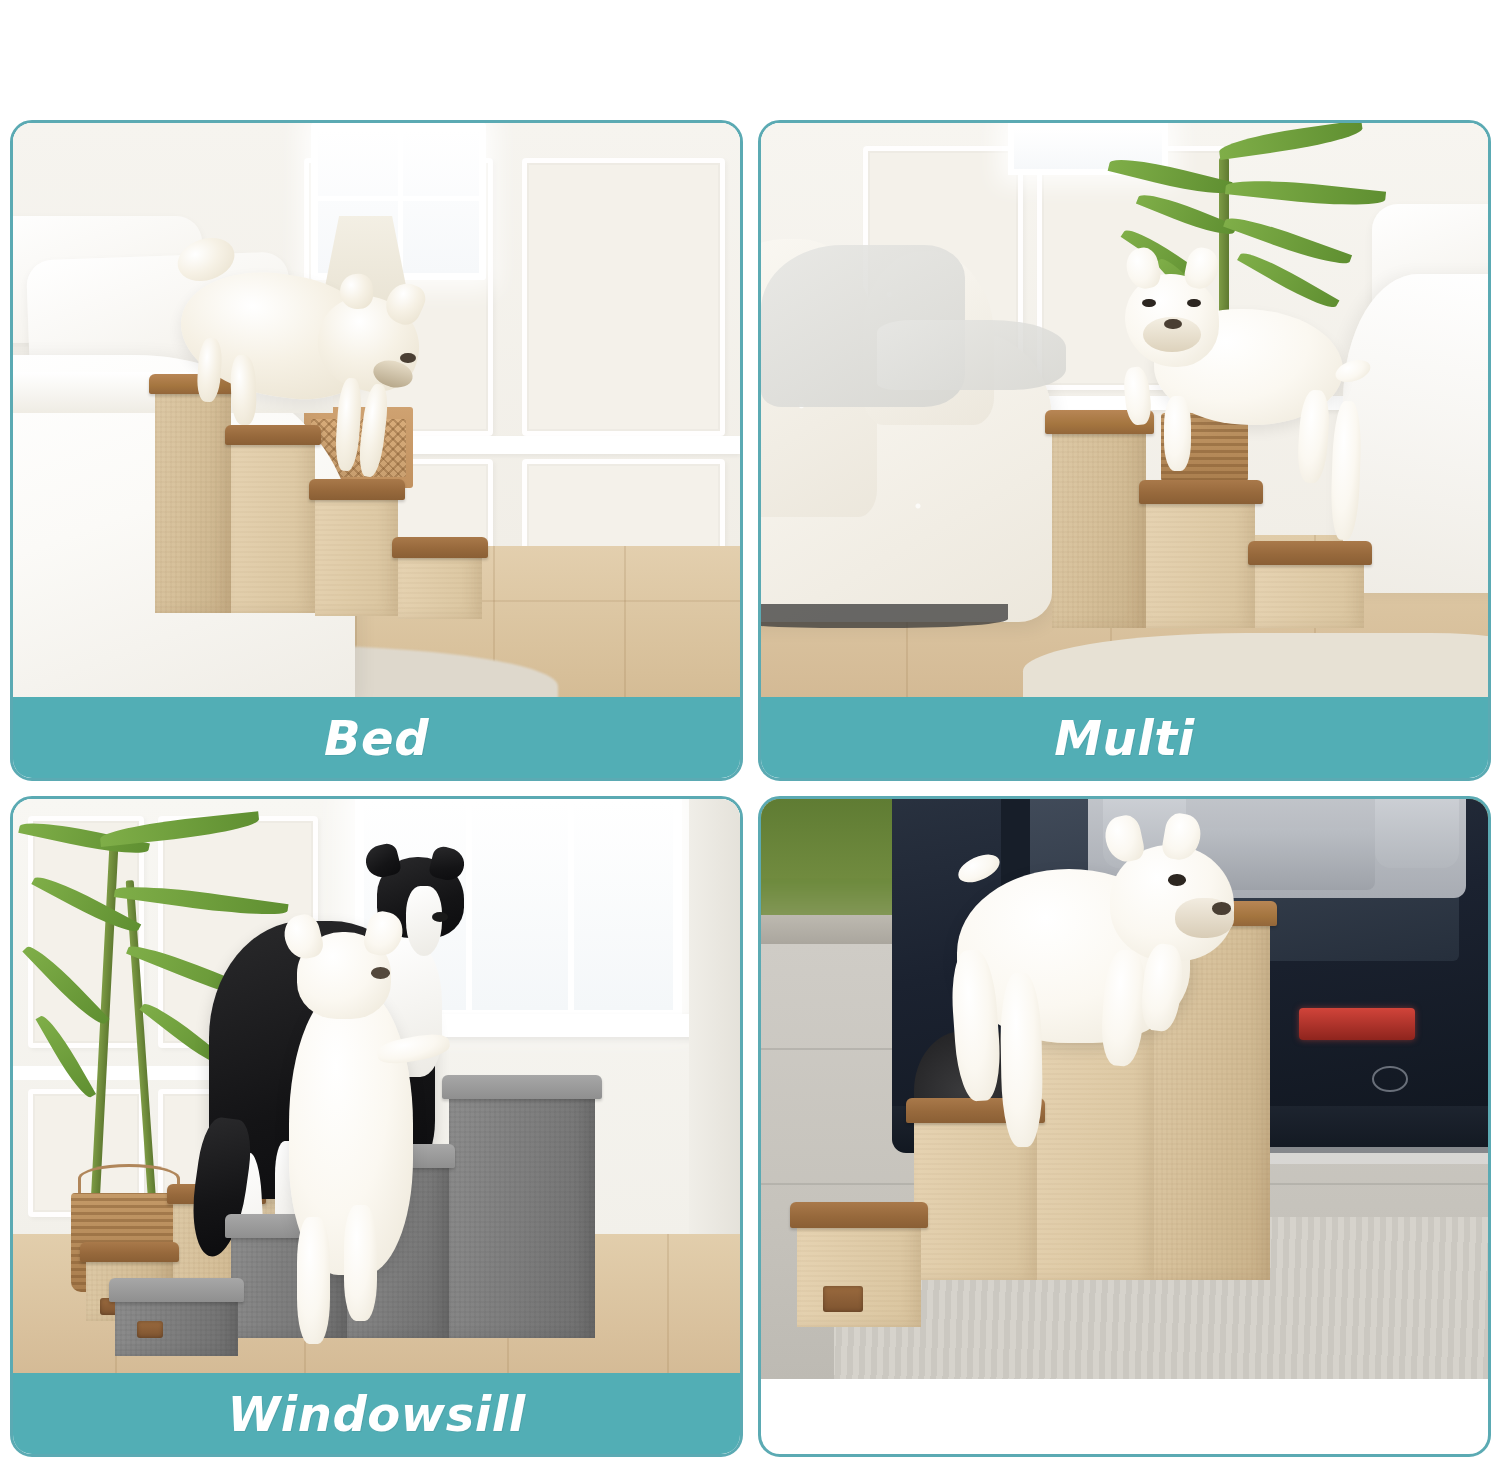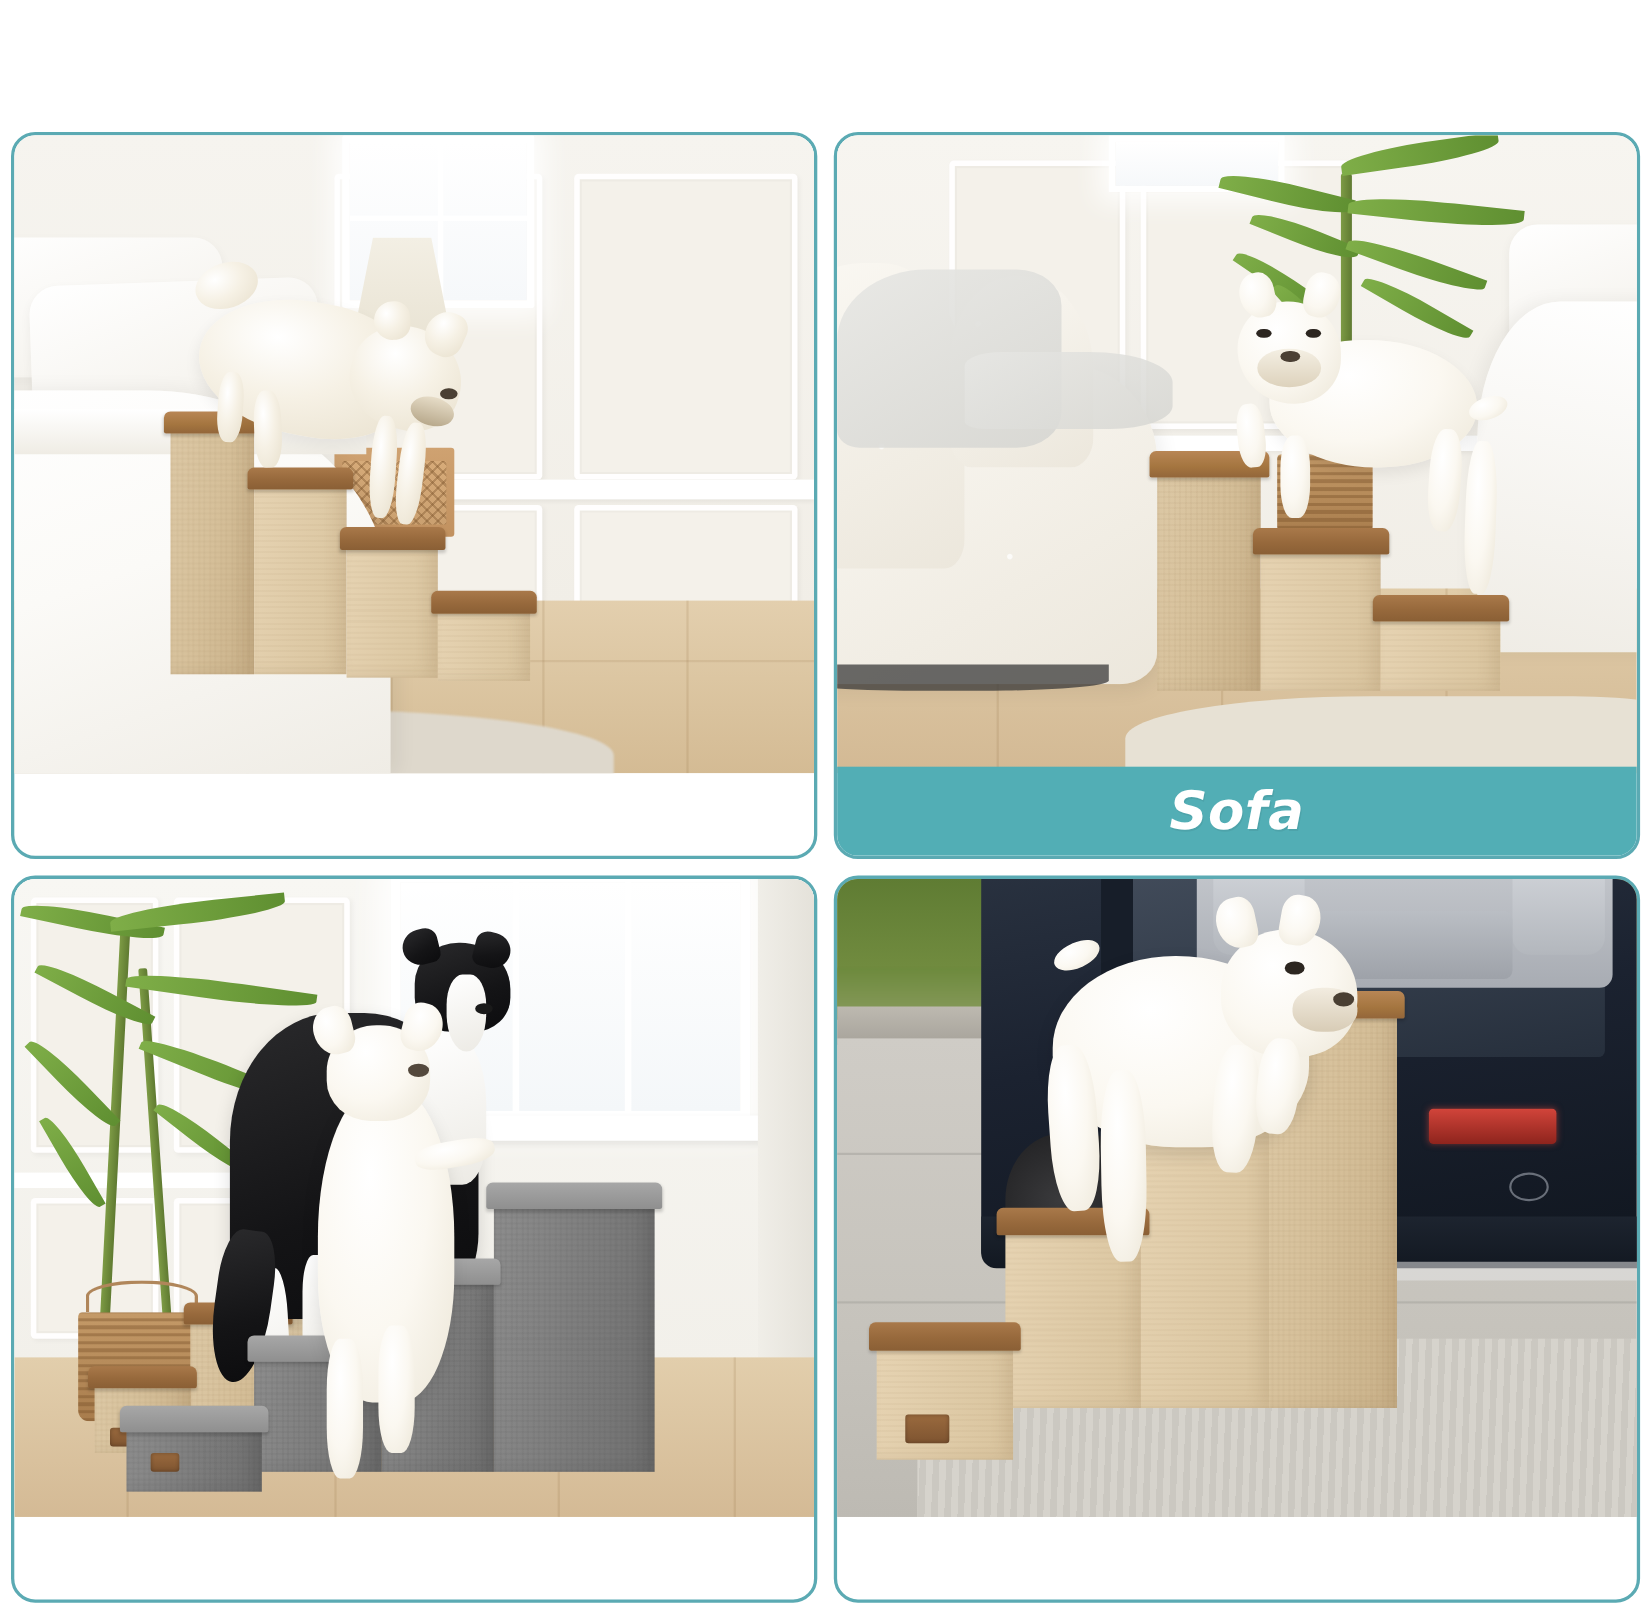--- a/index.html
+++ b/index.html
@@ -178,20 +178,23 @@
           <div class="abs" style="left:53.2%;top:39.6%;width:2.2%;height:1.8%;background:#4a3f33;border-radius:50%;"></div>
           <div class="abs dogbody" style="left:51.5%;top:27.6%;width:5%;height:7%;border-radius:60% 40% 45% 55%;transform:rotate(24deg);"></div>
           <div class="abs dogbody" style="left:45%;top:26%;width:4.6%;height:6%;border-radius:55% 45% 45% 55%;transform:rotate(-4deg);"></div>
           <div class="abs dogbody" style="left:22.5%;top:20%;width:8%;height:7%;border-radius:50%;transform:rotate(-18deg);"></div>
           <div class="abs dogbody" style="left:25.5%;top:37%;width:3.2%;height:11%;border-radius:40%;transform:rotate(4deg);"></div>
           <div class="abs dogbody" style="left:30%;top:40%;width:3.4%;height:12%;border-radius:40%;transform:rotate(-2deg);"></div>
           <div class="abs dogbody" style="left:44.5%;top:44%;width:3.2%;height:16%;border-radius:40%;transform:rotate(4deg);"></div>
           <div class="abs dogbody" style="left:48%;top:45%;width:3.2%;height:16%;border-radius:40%;transform:rotate(7deg);"></div>
         </div>
       </div>
+      <div class="label-bar">
+        <span class="label-txt">Bed</span>
+      </div>
     </div>
 
     <div class="card c1">
       <div class="photo">
         <div class="sc sofa-bg">
           <div class="abs" style="left:0;top:0;width:100%;height:72%;background:linear-gradient(180deg,#f7f5f0,#f1eee7);"></div>
           <div class="abs bed-panelmold" style="left:14%;top:4%;width:22%;height:42%;"></div>
           <div class="abs bed-panelmold" style="left:38%;top:4%;width:26%;height:42%;"></div>
           <div class="abs" style="left:0;top:47%;width:86%;height:2.4%;background:#fff;box-shadow:0 2px 4px rgba(0,0,0,.05);"></div>
           <div class="abs window-light" style="left:34%;top:0;width:22%;height:9%;border:6px solid #fff;"></div>
@@ -242,21 +245,21 @@
           <div class="abs dogbody w" style="left:50.4%;top:21.5%;width:4.4%;height:7%;border-radius:54% 46% 40% 60%;transform:rotate(-12deg);"></div>
           <div class="abs dogbody w" style="left:58.5%;top:21.5%;width:4.4%;height:7%;border-radius:46% 54% 60% 40%;transform:rotate(12deg);"></div>
           <div class="abs dogbody w" style="left:50%;top:42%;width:3.4%;height:10%;border-radius:40%;transform:rotate(-6deg);"></div>
           <div class="abs dogbody w" style="left:55.5%;top:47%;width:3.6%;height:13%;border-radius:40%;"></div>
           <div class="abs dogbody w" style="left:74%;top:46%;width:4%;height:16%;border-radius:40%;transform:rotate(4deg);"></div>
           <div class="abs dogbody w" style="left:78.5%;top:48%;width:3.8%;height:24%;border-radius:40%;transform:rotate(2deg);"></div>
           <div class="abs dogbody w" style="left:79%;top:41%;width:5%;height:3.5%;border-radius:50%;transform:rotate(-18deg);"></div>
         </div>
       </div>
       <div class="label-bar">
-        <span class="label-txt">Sofa</span>
+        <span class="label-txt">Multi</span>
       </div>
     </div>
 
     <div class="card c2">
       <div class="photo">
         <div class="sc win-bg">
           <div class="abs" style="left:0;top:0;width:100%;height:76%;background:linear-gradient(180deg,#f8f7f3,#f2f0ea);"></div>
           <div class="abs bed-panelmold" style="left:2%;top:3%;width:16%;height:40%;"></div>
           <div class="abs bed-panelmold" style="left:20%;top:3%;width:22%;height:40%;"></div>
           <div class="abs" style="left:0;top:46%;width:42%;height:2.4%;background:#fff;"></div>
@@ -324,20 +327,23 @@
 
           <div class="abs dogbody w" style="left:38%;top:32%;width:17%;height:50%;border-radius:48% 48% 40% 40%;box-shadow:0 6px 16px rgba(0,0,0,.1);"></div>
           <div class="abs dogbody w" style="left:39%;top:23%;width:13%;height:15%;border-radius:48% 48% 42% 42%;"></div>
           <div class="abs dogbody w" style="left:37.4%;top:20%;width:5%;height:7.5%;border-radius:55% 45% 38% 62%;transform:rotate(-14deg);"></div>
           <div class="abs dogbody w" style="left:48.6%;top:19.5%;width:5%;height:7.5%;border-radius:45% 55% 62% 38%;transform:rotate(14deg);"></div>
           <div class="abs" style="left:49.2%;top:29%;width:2.6%;height:2%;background:#53483c;border-radius:50%;"></div>
           <div class="abs dogbody w" style="left:50%;top:41%;width:10%;height:4.2%;border-radius:40%;transform:rotate(-10deg);"></div>
           <div class="abs dogbody w" style="left:39%;top:72%;width:4.6%;height:22%;border-radius:36%;"></div>
           <div class="abs dogbody w" style="left:45.5%;top:70%;width:4.6%;height:20%;border-radius:36%;"></div>
         </div>
+      </div>
+      <div class="label-bar">
+        <span class="label-txt">Windowsill</span>
       </div>
     </div>
 
     <div class="card c3">
       <div class="photo">
         <div class="sc car-bg">
 
           <div class="abs grass" style="left:0;top:0;width:34%;height:22%;"></div>
           <div class="abs" style="left:0;top:14%;width:30%;height:7%;background:linear-gradient(180deg,#6d8a3d,#86995a);filter:blur(1px);"></div>
           <div class="abs curb" style="left:0;top:20%;width:32%;height:6%;"></div>

